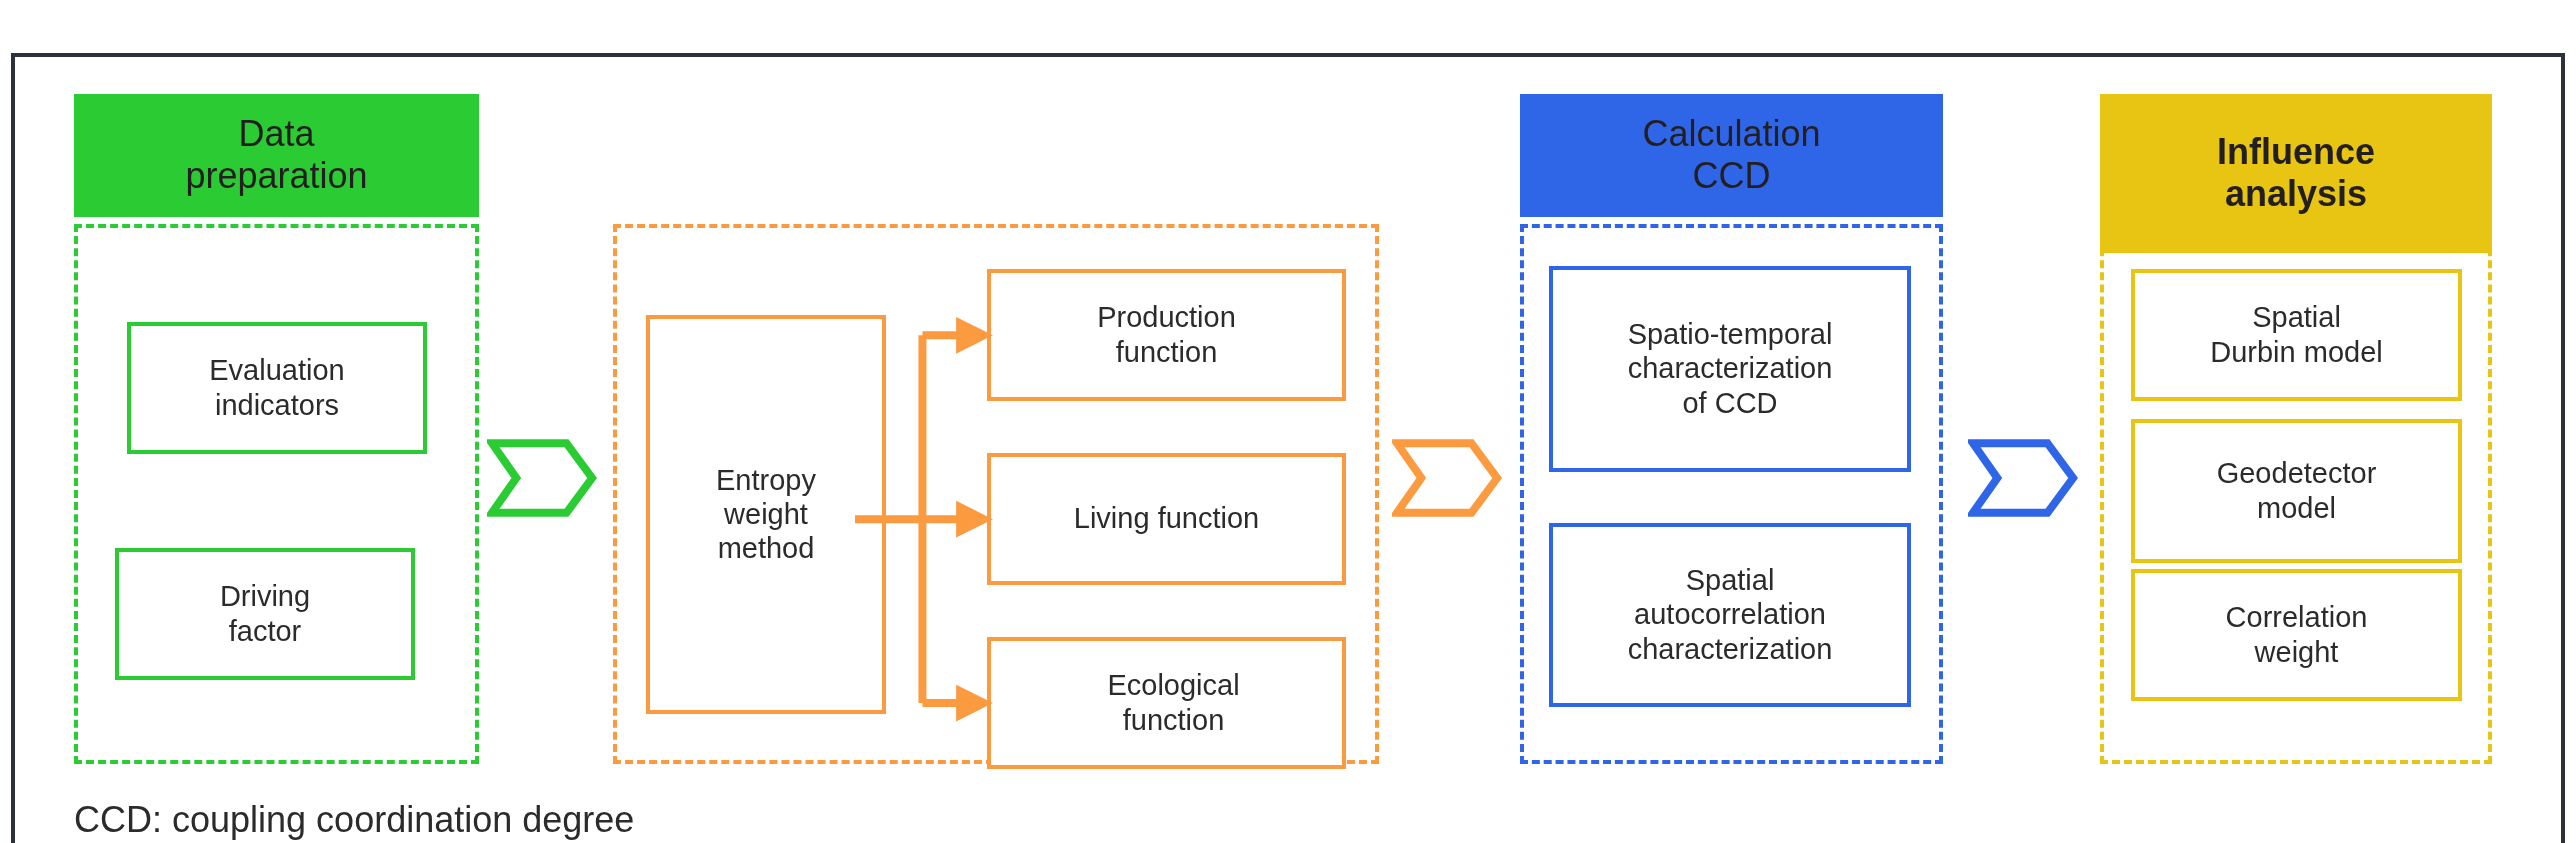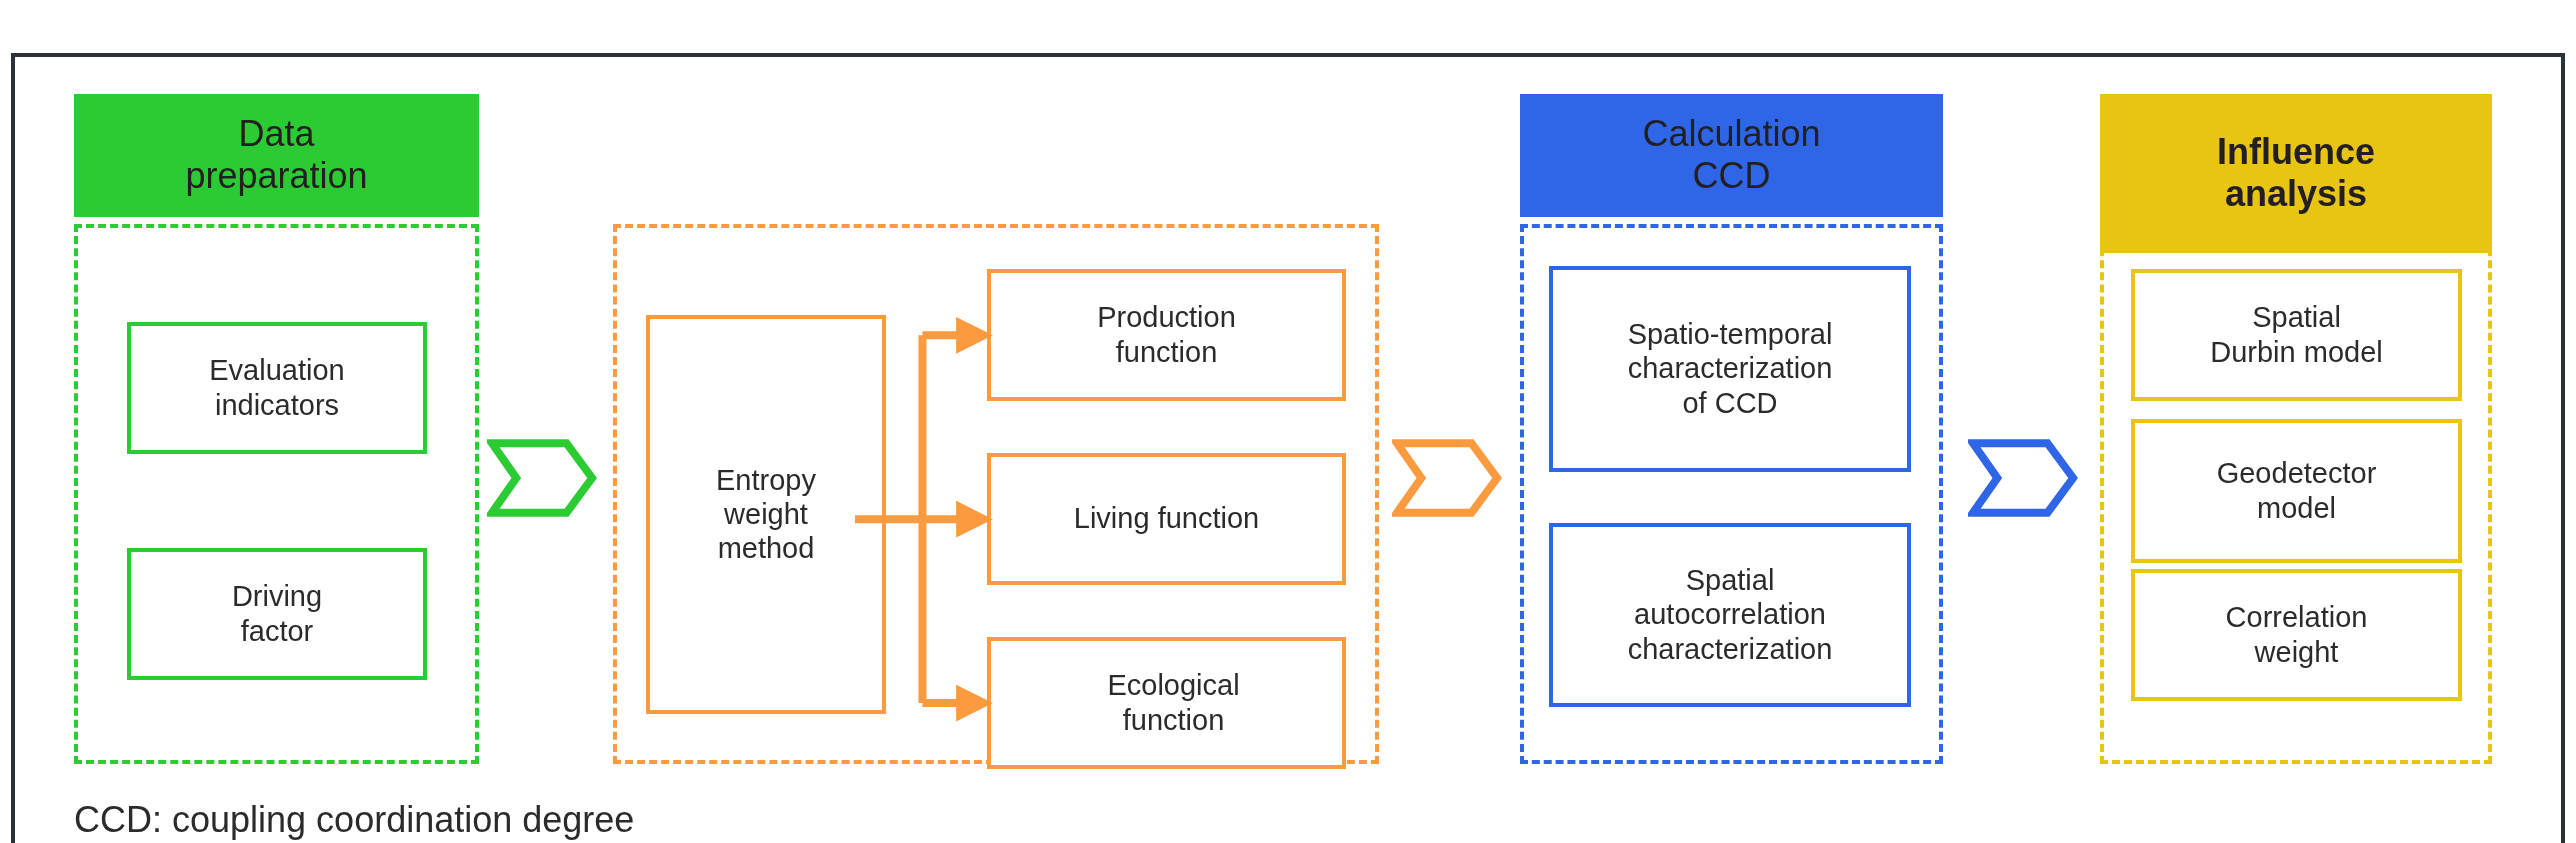--- a/index.html
+++ b/index.html
@@ -102,21 +102,21 @@
     <div class="stage" style="left:59px; top:37px; width:405px; height:675px;">
 
       <div class="stage-header" style="width:405px; height:123px; background:#2BCC33;">Data
 preparation</div>
 
       <div class="stage-body" style="top:130px; width:405px; height:540px; border:4.9px dashed #2BCC33;"></div>
 
       <div class="node" style="left:53px; top:228px; width:300px; height:132px; border:4.3px solid #2BCC33;">Evaluation
 indicators</div>
 
-      <div class="node" style="left:53px; top:454px; width:300px; height:132px; border:4.3px solid #2BCC33;">Driving
+      <div class="node" style="left:41px; top:454px; width:300px; height:132px; border:4.3px solid #2BCC33;">Driving
 factor</div>
     </div>
 
     <div class="chevron" style="left:472px; top:381px; width:110px; height:80px;">
       <svg width="110" height="80" viewBox="0 0 180 130">
         <polygon points="8,8 130,8 172,65 130,122 8,122 48,65" fill="#ffffff" stroke="#2BCC33" stroke-width="13" stroke-linejoin="miter"></polygon>
       </svg>
     </div>
 
     <div class="stage" style="left:598px; top:37px; width:766px; height:675px;">

